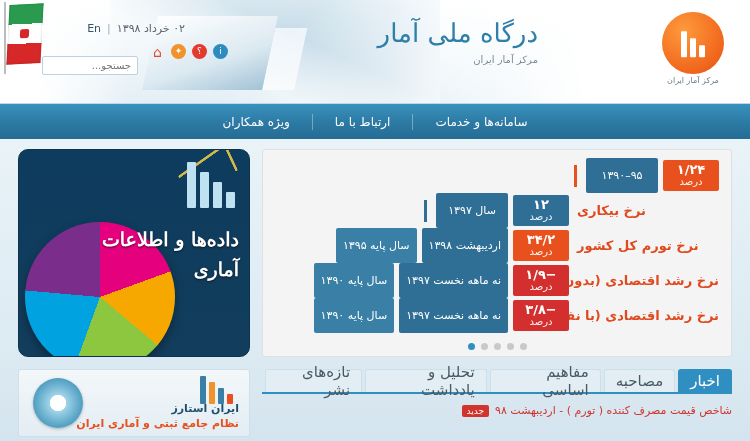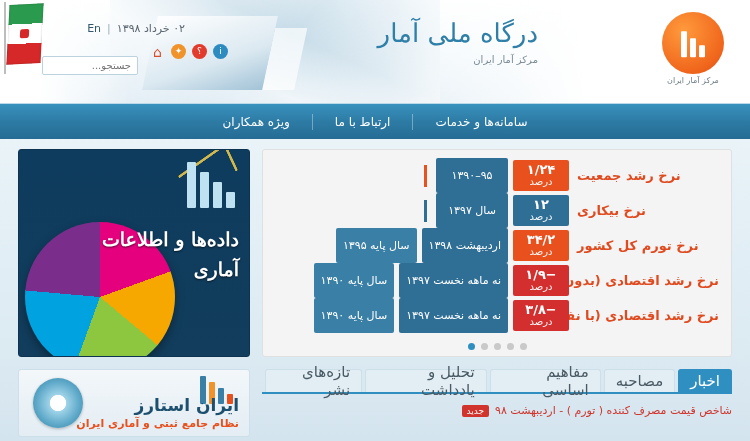--- a/index.html
+++ b/index.html
@@ -215,21 +215,21 @@
     display: flex; justify-content: center; gap: 6px;
   }
   .dot { width: 7px; height: 7px; border-radius: 50%; background: #c9c9c9; }
   .dot.active { background: #2f8fc0; }
 
   
   .banner {
     width: 232px; height: 208px;
     background: linear-gradient(to bottom, #0e3c5e, #123d5c);
     border: 1px solid #0d3350;
-    border-radius: 3px;
+    border-radius: 10px;
     position: relative; overflow: hidden;
   }
   .banner-bars { position: absolute; right: 14px; top: 12px; display: flex; align-items: flex-end; gap: 4px; }
   .banner-bars i { display: block; width: 9px; background: #bfe2f3; border-radius: 1px; }
   .banner-bars i:nth-child(1){height:16px}
   .banner-bars i:nth-child(2){height:26px}
   .banner-bars i:nth-child(3){height:36px}
   .banner-bars i:nth-child(4){height:46px}
   .banner-arrow {
     position: absolute; right: 12px; top: 8px;
@@ -316,21 +316,21 @@
   .b2-bars { position: absolute; right: 16px; top: 6px; display: flex; align-items: flex-end; gap: 3px; }
   .b2-bars i { display: block; width: 6px; background: #3a7fa6; border-radius: 1px; }
   .b2-bars i:nth-child(1){height:10px;background:#e8501d}
   .b2-bars i:nth-child(2){height:16px}
   .b2-bars i:nth-child(3){height:22px;background:#f0932b}
   .b2-bars i:nth-child(4){height:28px}
   .b2-text {
     position: absolute; right: 10px; bottom: 6px;
     text-align: right; direction: rtl;
   }
-  .b2-text .t1 { font-size: 17px; color: #1d4f6e; font-weight: bold; }
+  .b2-text .t1 { font-size: 11px; color: #1d4f6e; font-weight: bold; }
   .b2-text .t2 { font-size: 11px; color: #e8501d; font-weight: bold; margin-top: 2px; }
 </style>
 </head>
 <body>
 
 <div id="page">
 
   <div class="header">
     <div class="header-photo"></div>
     <div class="header-fade-left"></div>
@@ -380,21 +380,20 @@
       <div class="nav-item">ویژه همکاران</div>
     </div>
   </div>
 
   <div class="body-wrap">
     <div class="content-row">
 
       <div class="stats-panel">
 
         <div class="stat-row">
-          <div class="stat-label">نرخ رشد جمعیت</div>
           <div class="stat-tail">
             <div class="value-box orange">
               <span class="v">۱/۲۴</span>
               <span class="u">درصد</span>
             </div>
             <div class="chip dark">۹۵–۱۳۹۰</div>
             <div class="value-tick"></div>
           </div>
         </div>
 

